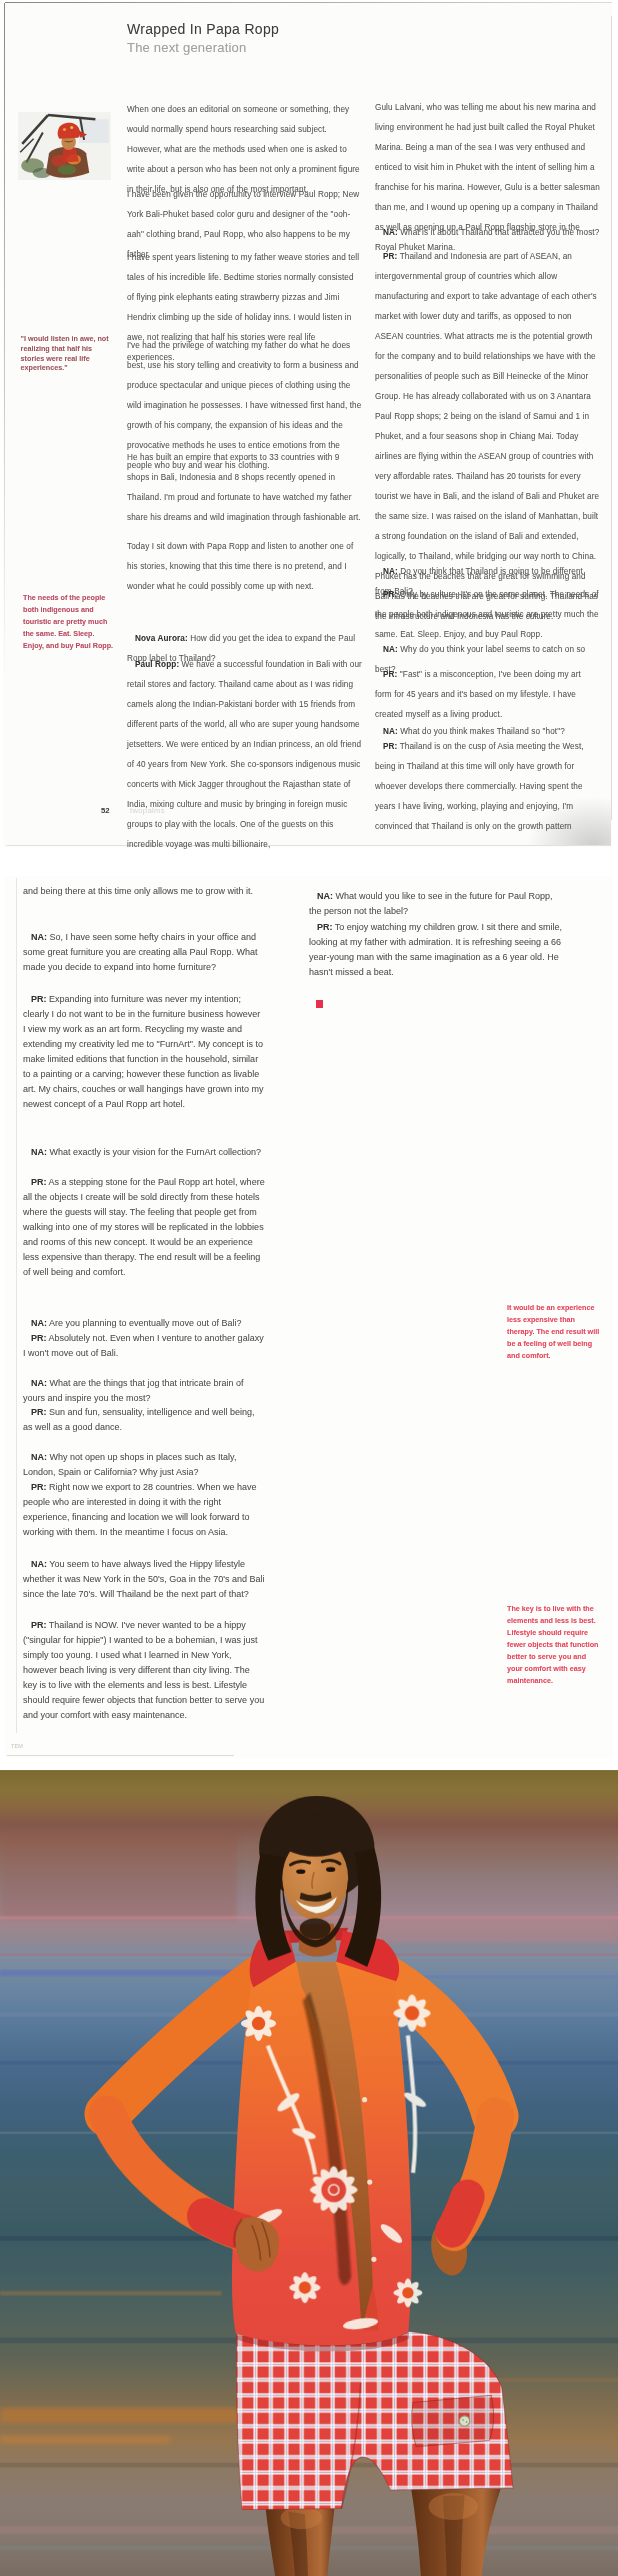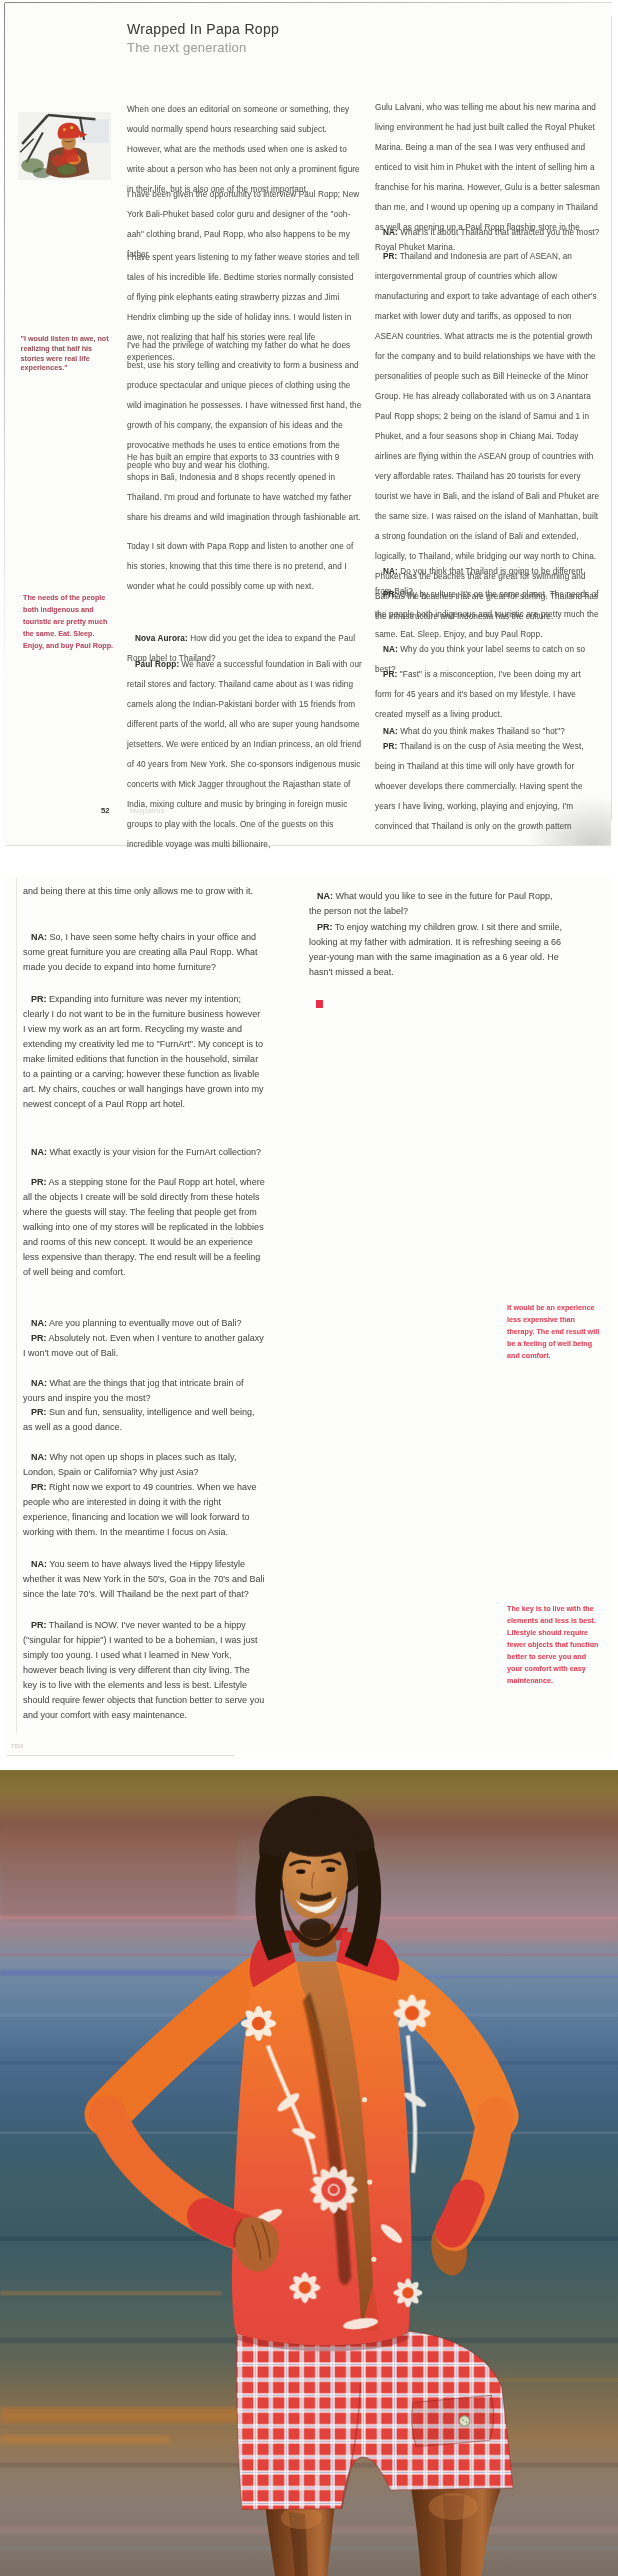--- a/index.html
+++ b/index.html
@@ -115,21 +115,21 @@
     <div class="abs t2 soft" style="left:23px;top:884px;">and being there at this time only allows me to grow with it.</div>
     <div class="abs t2 soft" style="left:23px;top:930px;"><span class="pre">NA:</span><span> So, I have seen some hefty chairs in your office and some great furniture you are creating alla Paul Ropp. What made you decide to expand into home furniture?</span></div>
     <div class="abs t2 soft" style="left:23px;top:992px;"><span class="pre">PR:</span><span> Expanding into furniture was never my intention; clearly I do not want to be in the furniture business however I view my work as an art form. Recycling my waste and extending my creativity led me to "FurnArt". My concept is to make limited editions that function in the household, similar to a painting or a carving; however these function as livable art. My chairs, couches or wall hangings have grown into my newest concept of a Paul Ropp art hotel.</span></div>
     <div class="abs t2 soft" style="left:23px;top:1145px;"><span class="pre">NA:</span><span> What exactly is your vision for the FurnArt collection?</span></div>
     <div class="abs t2 soft" style="left:23px;top:1175px;"><span class="pre">PR:</span><span> As a stepping stone for the Paul Ropp art hotel, where all the objects I create will be sold directly from these hotels where the guests will stay. The feeling that people get from walking into one of my stores will be replicated in the lobbies and rooms of this new concept. It would be an experience less expensive than therapy. The end result will be a feeling of well being and comfort.</span></div>
     <div class="abs t2 soft" style="left:23px;top:1316px;"><span class="pre">NA:</span><span> Are you planning to eventually move out of Bali?</span></div>
     <div class="abs t2 soft" style="left:23px;top:1331px;"><span class="pre">PR:</span><span> Absolutely not. Even when I venture to another galaxy I won't move out of Bali.</span></div>
     <div class="abs t2 soft" style="left:23px;top:1376px;"><span class="pre">NA:</span><span> What are the things that jog that intricate brain of yours and inspire you the most?</span></div>
     <div class="abs t2 soft" style="left:23px;top:1405px;"><span class="pre">PR:</span><span> Sun and fun, sensuality, intelligence and well being, as well as a good dance.</span></div>
     <div class="abs t2 soft" style="left:23px;top:1450px;"><span class="pre">NA:</span><span> Why not open up shops in places such as Italy, London, Spain or California? Why just Asia?</span></div>
-    <div class="abs t2 soft" style="left:23px;top:1480px;"><span class="pre">PR:</span><span> Right now we export to 49 countries. When we have people who are interested in doing it with the right experience, financing and location we will look forward to working with them. In the meantime I focus on Asia.</span></div>
+    <div class="abs t2 soft" style="left:23px;top:1480px;"><span class="pre">PR:</span><span> Right now we export to 28 countries. When we have people who are interested in doing it with the right experience, financing and location we will look forward to working with them. In the meantime I focus on Asia.</span></div>
     <div class="abs t2 soft" style="left:23px;top:1557px;"><span class="pre">NA:</span><span> You seem to have always lived the Hippy lifestyle whether it was New York in the 50's, Goa in the 70's and Bali since the late 70's. Will Thailand be the next part of that?</span></div>
     <div class="abs t2 soft" style="left:23px;top:1618px;"><span class="pre">PR:</span><span> Thailand is NOW. I've never wanted to be a hippy ("singular for hippie") I wanted to be a bohemian, I was just simply too young. I used what I learned in New York, however beach living is very different than city living. The key is to live with the elements and less is best. Lifestyle should require fewer objects that function better to serve you and your comfort with easy maintenance.</span></div>
 
     <div class="abs t2 t2w soft" style="left:309px;top:889px;"><span class="pre">NA:</span><span> What would you like to see in the future for Paul Ropp, the person not the label?</span></div>
     <div class="abs t2 t2w soft" style="left:309px;top:920px;"><span class="pre">PR:</span><span> To enjoy watching my children grow. I sit there and smile, looking at my father with admiration. It is refreshing seeing a 66 year-young man with the same imagination as a 6 year old. He hasn't missed a beat.</span></div>
     <div class="abs t2 t2w soft" style="left:309px;top:997px;"><span class="endmark"></span></div>
 
     <div class="abs mq2 soft" style="left:507px;top:1302px;">It would be an experience less expensive than therapy. The end result will be a feeling of well being and comfort.</div>
     <div class="abs mq2 soft" style="left:507px;top:1603px;">The key is to live with the elements and less is best. Lifestyle should require fewer objects that function better to serve you and your comfort with easy maintenance.</div>
 

